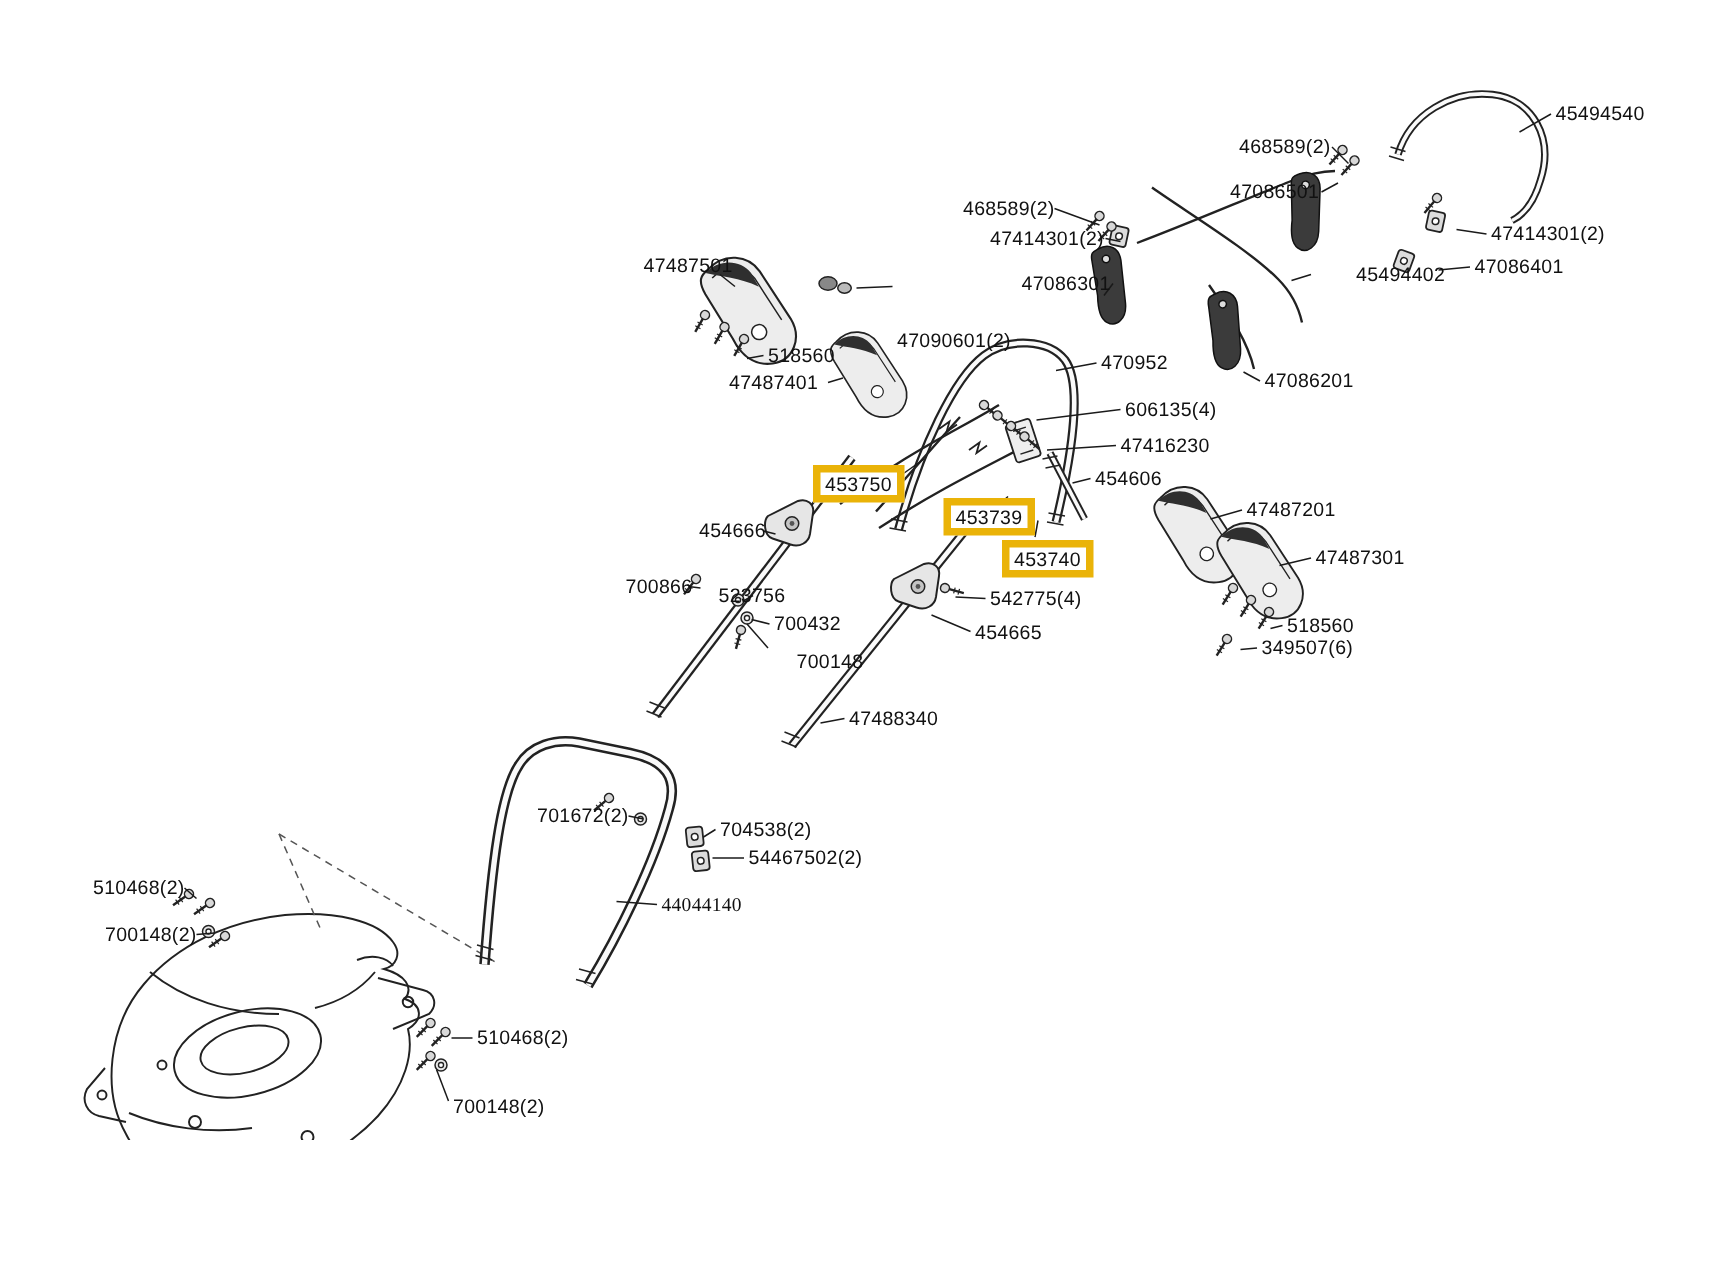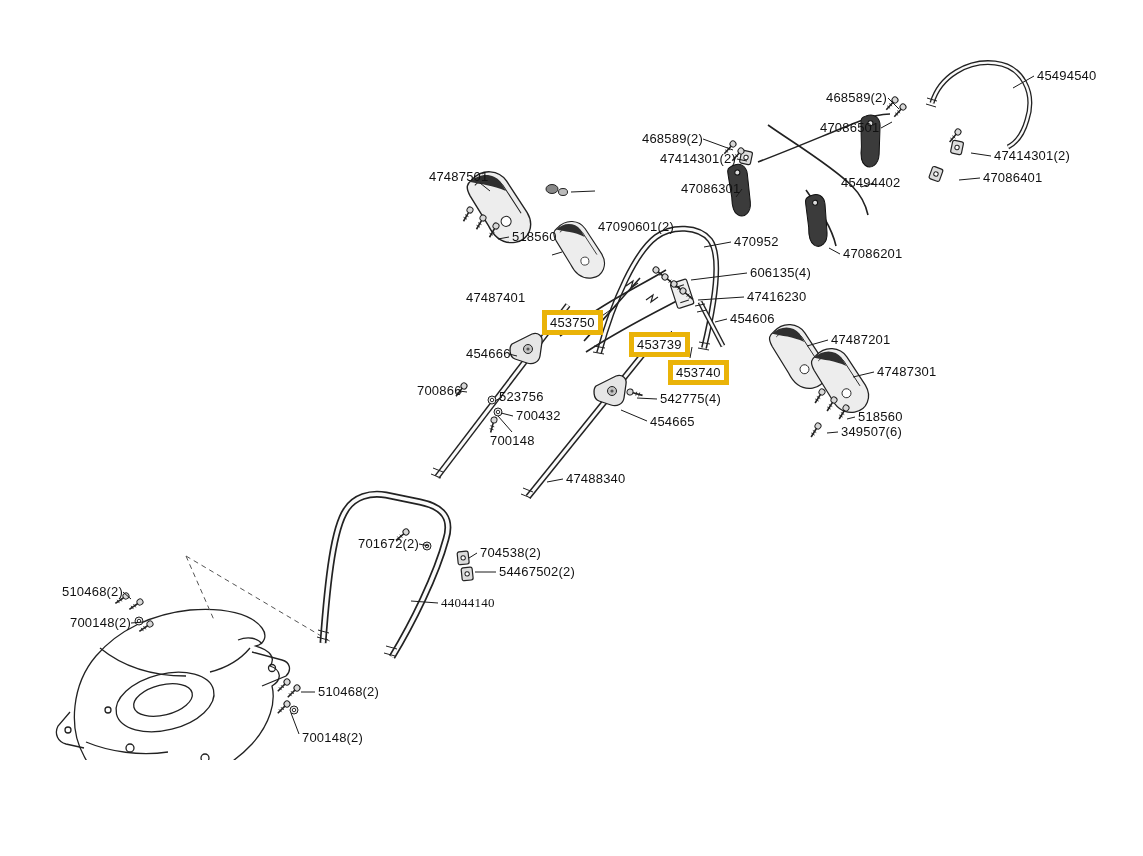--- a/index.html
+++ b/index.html
@@ -243,45 +243,45 @@
     </svg>
 
   <div id="labels">
       <div class="part-label" style="left: 1037px; top: 68px;">45494540</div>
       <div class="part-label" style="left: 826px; top: 90px;">468589(2)</div>
       <div class="part-label" style="left: 820px; top: 120px;">47086501</div>
       <div class="part-label" style="left: 642px; top: 131px;">468589(2)</div>
       <div class="part-label" style="left: 660px; top: 151px;">47414301(2)</div>
       <div class="part-label" style="left: 994px; top: 148px;">47414301(2)</div>
       <div class="part-label" style="left: 681px; top: 181px;">47086301</div>
-      <div class="part-label" style="left: 841px; top: 175px;">45494402</div>
+      <div class="part-label" style="left: 904px; top: 175px;">45494402</div>
       <div class="part-label" style="left: 983px; top: 170px;">47086401</div>
       <div class="part-label" style="left: 429px; top: 169px;">47487501</div>
       <div class="part-label" style="left: 598px; top: 183px; margin-top: 36px;">47090601(2)</div>
       <div class="part-label" style="left: 512px; top: 229px;">518560</div>
       <div class="part-label" style="left: 734px; top: 234px;">470952</div>
-      <div class="part-label" style="left: 466px; top: 247px; margin-top: 43px;">47487401</div>
+      <div class="part-label" style="left: 486px; top: 247px;">47487401</div>
       <div class="part-label" style="left: 843px; top: 246px;">47086201</div>
       <div class="part-label" style="left: 750px; top: 265px;">606135(4)</div>
       <div class="part-label" style="left: 747px; top: 289px;">47416230</div>
       <div class="part-label boxed" style="left: 542px; top: 310px;">453750</div>
       <div class="part-label" style="left: 730px; top: 311px;">454606</div>
       <div class="part-label boxed" style="left: 605px; top: 332px; margin-left: 24px;">453739</div>
       <div class="part-label" style="left: 831px; top: 332px;">47487201</div>
       <div class="part-label" style="left: 466px; top: 346px;">454666</div>
       <div class="part-label boxed" style="left: 668px; top: 360px;">453740</div>
       <div class="part-label" style="left: 877px; top: 364px;">47487301</div>
       <div class="part-label" style="left: 417px; top: 383px;">700866</div>
-      <div class="part-label" style="left: 499px; top: 389px;">523756</div>
+      <div class="part-label" style="left: 479px; top: 389px;">523756</div>
       <div class="part-label" style="left: 660px; top: 391px;">542775(4)</div>
       <div class="part-label" style="left: 516px; top: 408px;">700432</div>
       <div class="part-label" style="left: 650px; top: 414px;">454665</div>
       <div class="part-label" style="left: 858px; top: 409px;">518560</div>
       <div class="part-label" style="left: 841px; top: 424px;">349507(6)</div>
-      <div class="part-label" style="left: 490px; top: 433px;">700148</div>
+      <div class="part-label" style="left: 531px; top: 433px;">700148</div>
       <div class="part-label" style="left: 566px; top: 471px;">47488340</div>
       <div class="part-label" style="left: 358px; top: 536px;">701672(2)</div>
       <div class="part-label" style="left: 480px; top: 545px;">704538(2)</div>
       <div class="part-label" style="left: 499px; top: 564px;">54467502(2)</div>
       <div class="part-label" style="left: 441px; top: 595px; font-family: Liberation Serif, serif;">44044140</div>
       <div class="part-label" style="left: 62px; top: 584px;">510468(2)</div>
       <div class="part-label" style="left: 70px; top: 615px;">700148(2)</div>
       <div class="part-label" style="left: 318px; top: 684px;">510468(2)</div>
       <div class="part-label" style="left: 302px; top: 730px;">700148(2)</div>
     </div>

